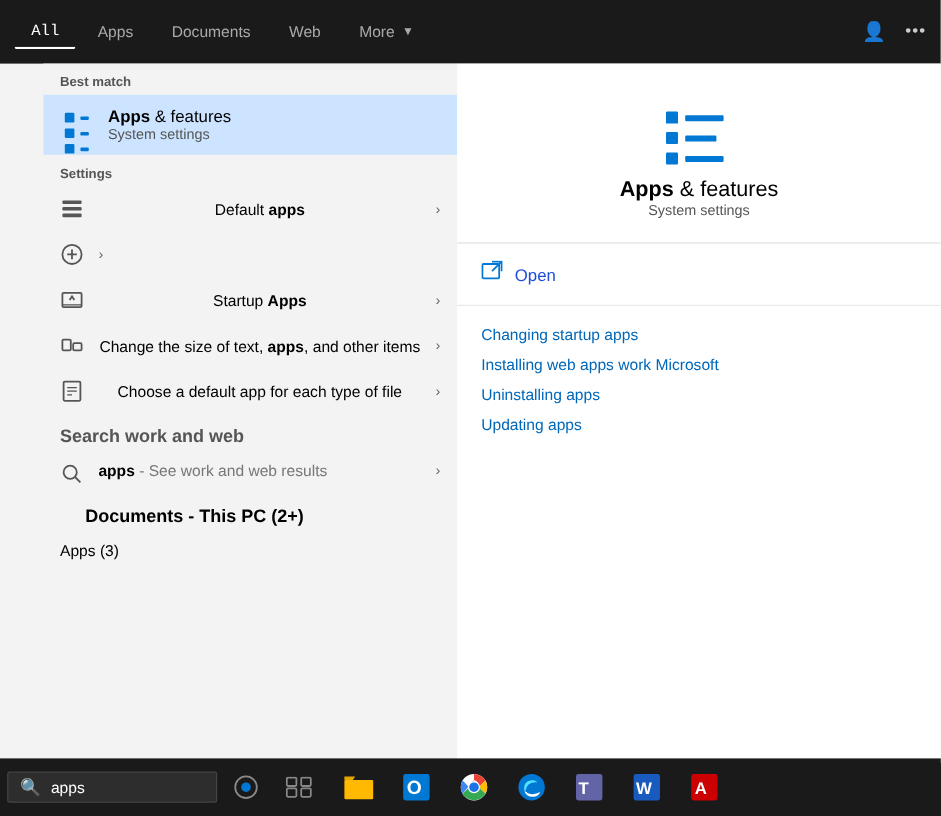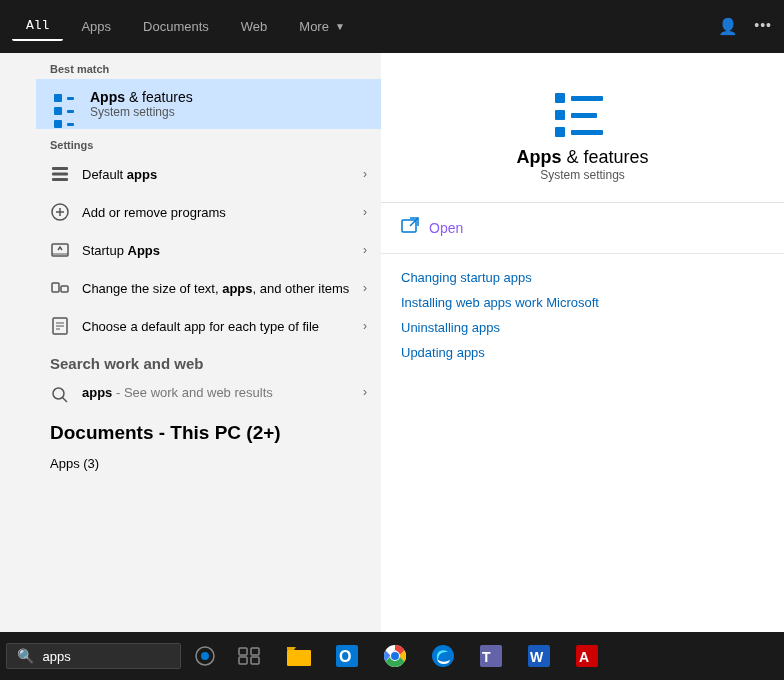--- a/index.html
+++ b/index.html
@@ -78,20 +78,21 @@
       font-weight: 600;
     }
 
     .menu-item {
       display: flex;
       align-items: center;
       padding: 9px 14px;
       cursor: pointer;
       background: #f3f3f3;
       gap: 12px;
+      text-align: center;
     }
     .menu-item-icon { width: 20px; height: 20px; flex-shrink: 0; }
     .menu-item-text { flex: 1; font-size: 13px; color: #000; }
     .menu-item-text b { font-weight: 700; }
     .chevron { color: #666; font-size: 12px; }
 
     .search-work-label {
       font-size: 15px;
       color: #555;
       padding: 10px 14px 4px;
@@ -103,23 +104,24 @@
       padding: 9px 14px;
       cursor: pointer;
       background: #f3f3f3;
       gap: 12px;
     }
     .search-item-text { flex: 1; font-size: 13px; color: #000; }
     .search-item-text .muted { color: #777; }
 
     .doc-section {
       padding: 8px 14px;
-      font-size: 19px;
+      font-size: 15px;
       color: #000;
       font-weight: 600;
+      margin-left: 21px;
     }
     .apps-section {
       padding: 4px 14px;
       font-size: 13px;
       color: #000;
     }
 
     
     .right-panel {
       flex: 1;
@@ -151,21 +153,21 @@
 
     .open-btn {
       display: flex;
       align-items: center;
       gap: 10px;
       padding: 14px 20px;
       border-bottom: 1px solid #e8e8e8;
       cursor: pointer;
     }
     .open-icon { color: #0078d4; font-size: 16px; }
-    .open-label { font-size: 14px; color: #8b5cf6; }
+    .open-label { font-size: 14px; color: #1d4ed8; }
 
     .quick-help {
       padding: 16px 20px;
     }
     .quick-help-title {
       font-size: 13px;
       font-weight: 600;
       color: #000;
       margin-bottom: 12px;
     }
@@ -305,21 +307,20 @@
     </div>
 
     <div class="menu-item">
       <div class="menu-item-icon">
         <svg width="20" height="20" viewBox="0 0 20 20" fill="none">
           <circle cx="10" cy="10" r="8" stroke="#555" stroke-width="1.5"></circle>
           <line x1="10" y1="6" x2="10" y2="14" stroke="#555" stroke-width="1.5"></line>
           <line x1="6" y1="10" x2="14" y2="10" stroke="#555" stroke-width="1.5"></line>
         </svg>
       </div>
-      <span class="menu-item-text">Add or remove programs</span>
       <span class="chevron">›</span>
     </div>
 
     <div class="menu-item">
       <div class="menu-item-icon">
         <svg width="20" height="20" viewBox="0 0 20 20" fill="none">
           <rect x="2" y="4" width="16" height="12" rx="1" stroke="#555" stroke-width="1.5"></rect>
           <line x1="2" y1="14" x2="18" y2="14" stroke="#555" stroke-width="1"></line>
           <polyline points="8,10 10,7 12,10" stroke="#555" stroke-width="1.5" fill="none"></polyline>
         </svg>

